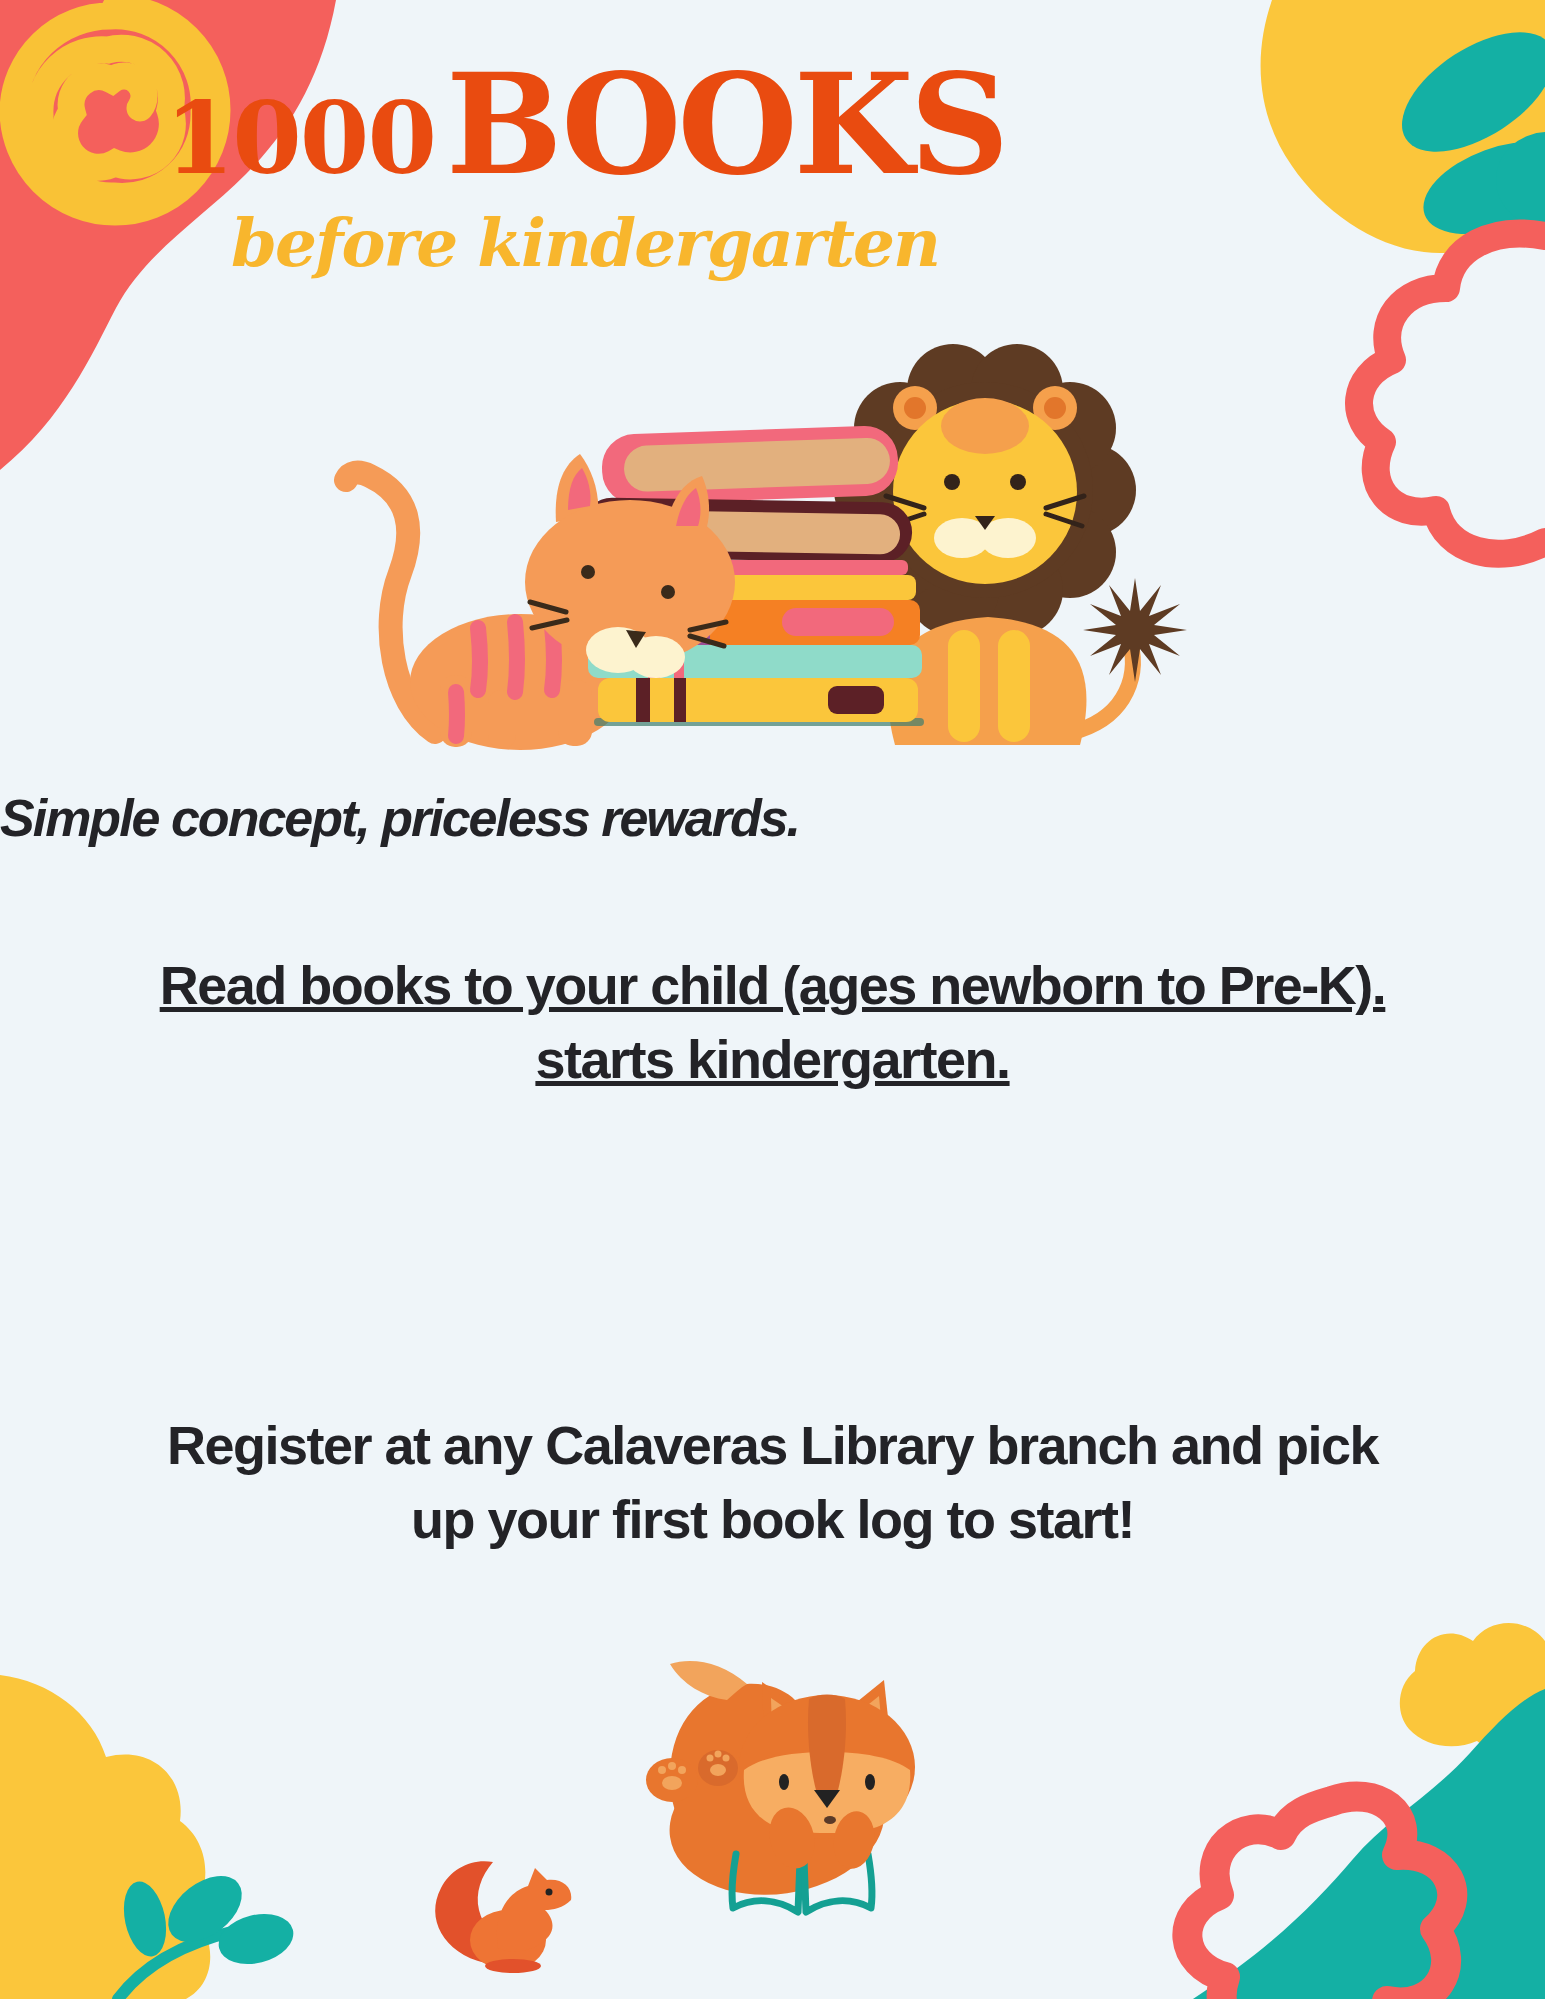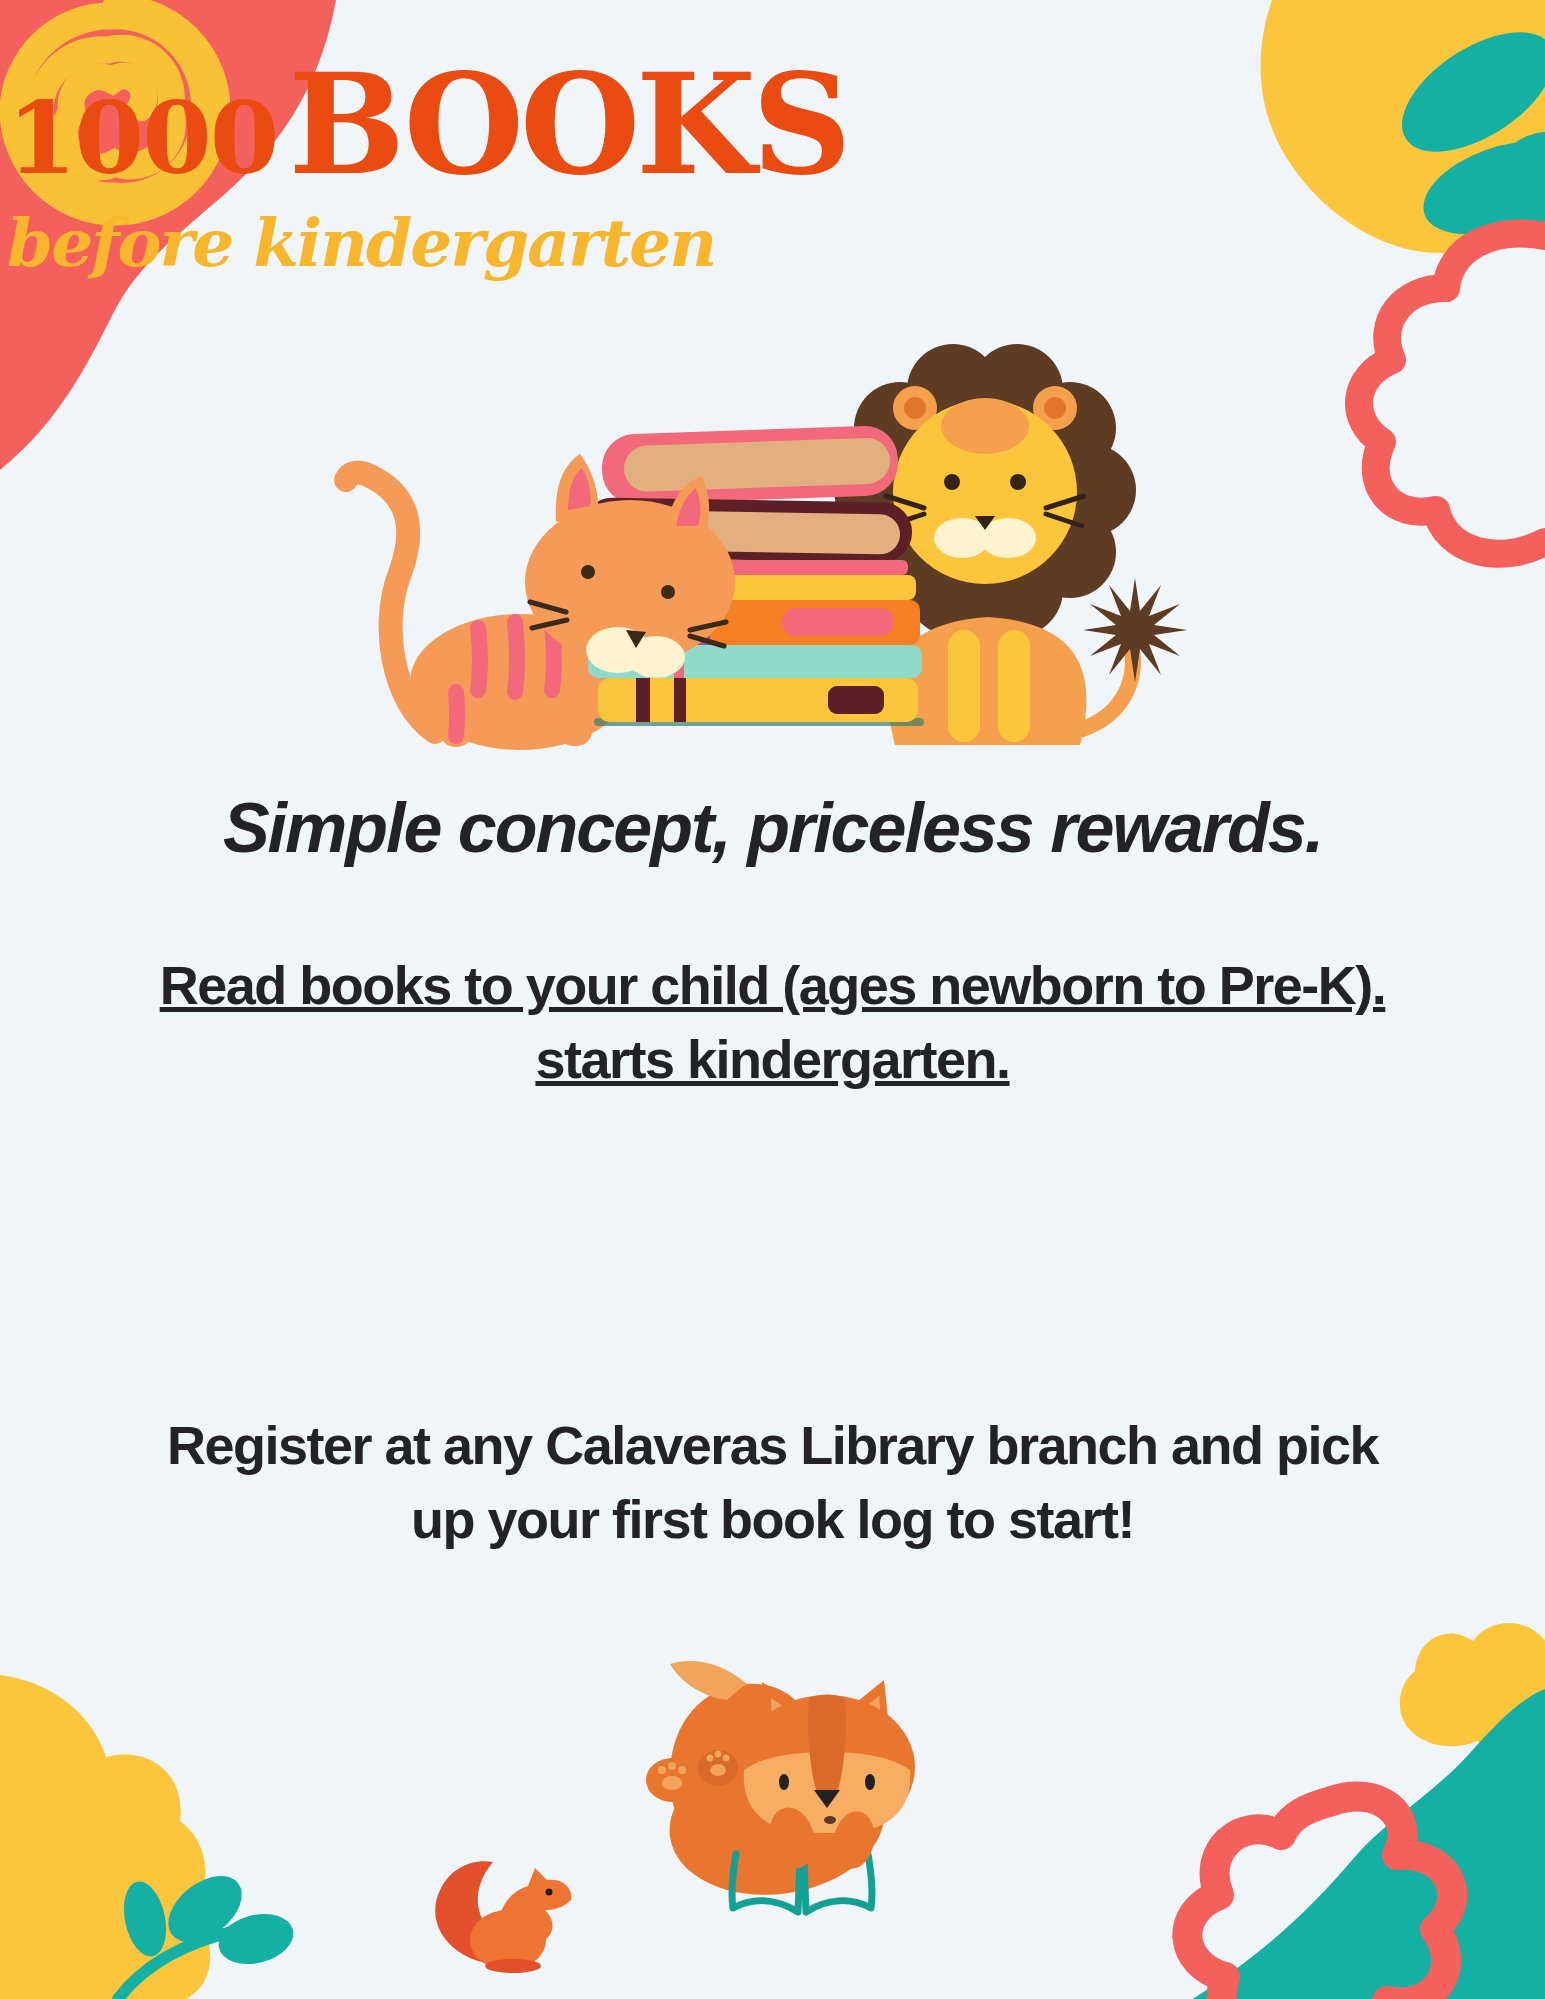--- a/index.html
+++ b/index.html
@@ -10,44 +10,43 @@
     overflow:hidden;
     font-family:"Liberation Sans", sans-serif;
   }
   .deco{position:absolute;pointer-events:none;}
   .deco.tl{top:0;left:0;}
   .deco.tr{top:0;right:0;}
   .deco.bl{bottom:0;left:0;}
   .deco.br{bottom:0;right:0;}
 
   .header{
-    position:absolute;top:56px;left:7px;width:1170px;
-    line-height:1;
+    position:absolute;top:56px;left:0;width:1170px;
+    text-align:center;line-height:1;
   }
   .title{margin:0;color:#e94b10;font-family:"DejaVu Serif", serif;font-weight:700;}
   .title .t-num{font-size:100px;letter-spacing:-2px;}
   .title .t-word{font-size:138px;letter-spacing:-4px;}
   .subtitle{
     margin-top:16px;
     font-family:"DejaVu Serif", serif;
     font-style:italic;font-weight:700;
     font-size:66px;letter-spacing:-2px;
     color:#f8b62d;
   }
 
   .illu{position:absolute;}
   .illu.main{left:330px;top:330px;}
   .illu.fox{left:612px;top:1642px;}
   .illu.squirrel{left:413px;top:1848px;}
 
   .tagline{
     position:absolute;top:788px;left:0;width:100%;
-    text-align:center;
     font-weight:700;font-style:italic;
-    font-size:70px;letter-spacing:-2px;
+    font-size:52px;letter-spacing:-2px;
     color:#232327;
   }
   .para{
     position:absolute;left:50%;transform:translateX(-50%);
     width:1470px;margin:0;text-align:center;
     font-weight:700;font-size:54px;line-height:74px;
     letter-spacing:-1.5px;color:#232327;
   }
   .para span{display:block;}
   .p1{top:948px;text-decoration:underline;}

